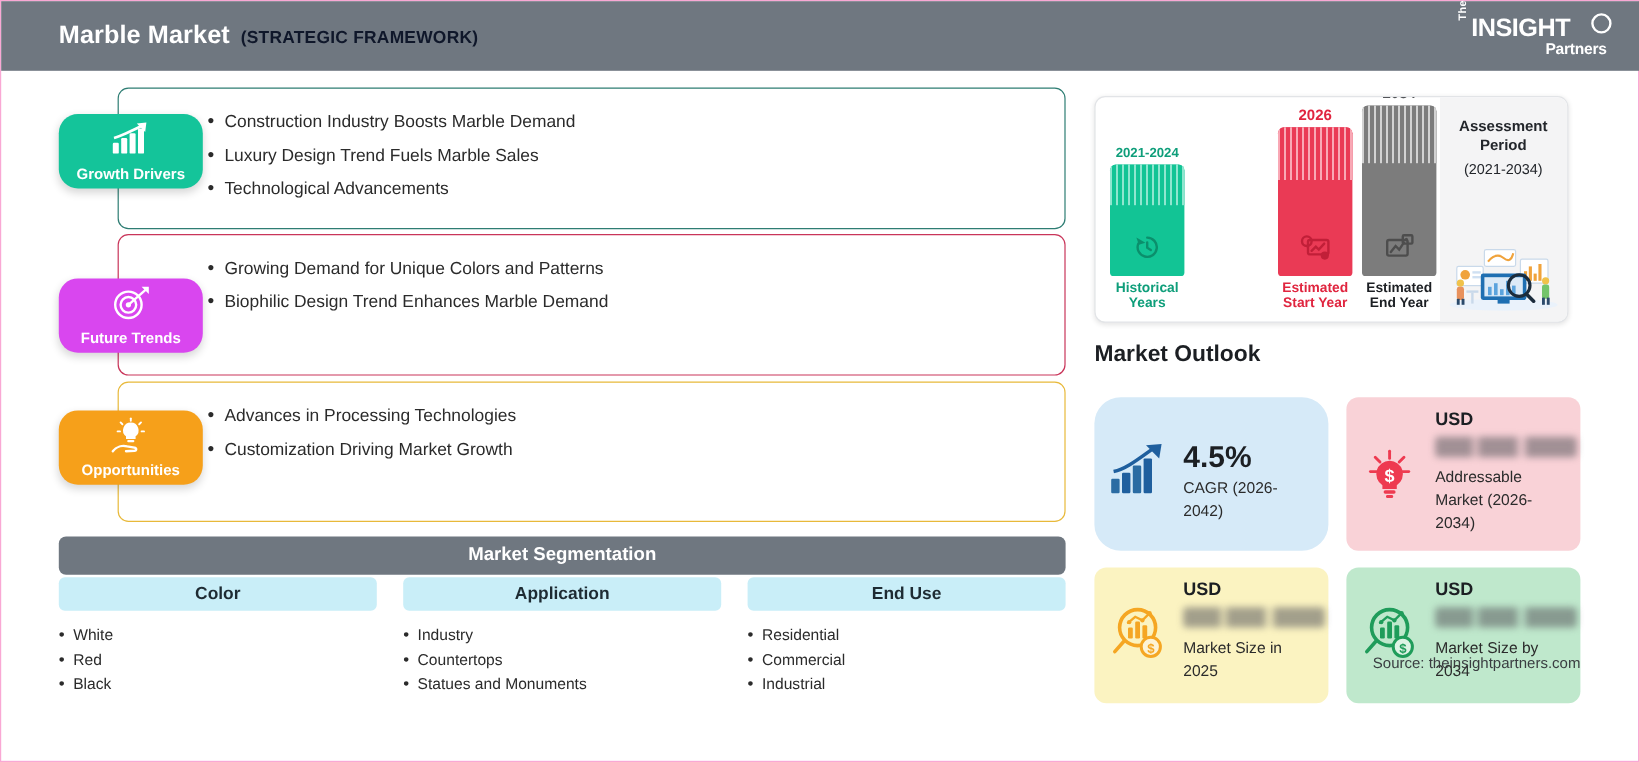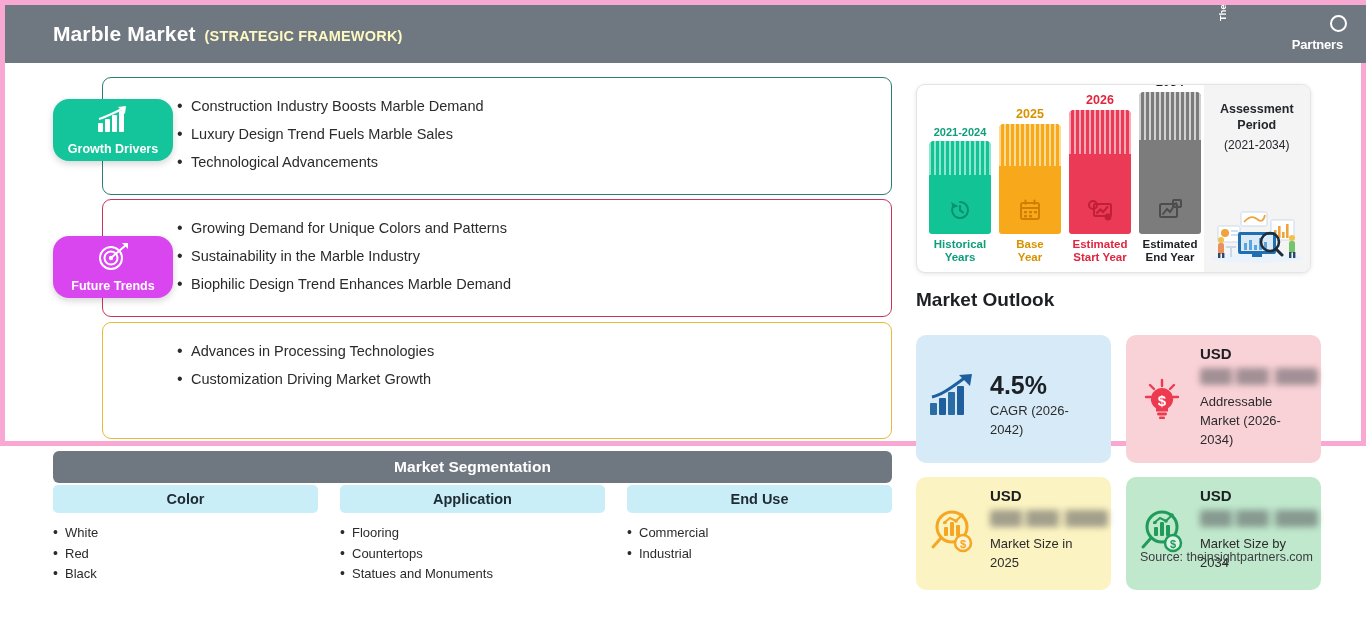--- a/index.html
+++ b/index.html
@@ -4,58 +4,58 @@
 <style>
   * { box-sizing: border-box; margin: 0; padding: 0; }
   html, body {
     width: 1366px; height: 635px;
     font-family: "Liberation Sans", sans-serif;
     background: #ffffff;
     overflow: hidden;
   }
   #page {
     position: relative;
-    width: 1366px; height: 446px;
+    width: 1366px; height: 635px;
     background: #ffffff;
-    border: 5px solid #f9a8d4;
+    border: 1px solid #f9a8d4;
   }
 
   
   #header {
     position: absolute; left: 0; top: 0;
     width: 1366px; height: 58px;
     background: #6f7780;
     display: flex; align-items: center;
   }
   #header-title-wrap {
     display: flex; align-items: baseline; gap: 9px;
     margin-left: 48px;
   }
   #header-title {
     color: #ffffff; font-size: 21px; font-weight: bold;
     letter-spacing: .1px;
   }
   #header-subtitle {
-    color: #fef9c3; font-size: 14.5px; font-weight: bold;
+    color: #0f172a; font-size: 14.5px; font-weight: bold;
     letter-spacing: .2px;
   }
   #logo {
     position: absolute; right: 22px; top: 8px;
     width: 132px; height: 44px;
     color: #ffffff;
   }
   .logo-the {
     position: absolute; left: 1px; top: 8px;
     font-size: 9px; font-weight: bold;
     transform: rotate(-90deg); transform-origin: left top;
     letter-spacing: .3px;
   }
   .logo-insight {
     position: absolute; left: 13px; top: 3px;
-    font-size: 21px; font-weight: bold; letter-spacing: -.4px; margin-top: 44px;
+    font-size: 21px; font-weight: bold; letter-spacing: -.4px;
   }
   .logo-partners {
     position: absolute; right: 6px; top: 24px;
     font-size: 13px; font-weight: bold; letter-spacing: -.2px;
   }
   .logo-ring {
     position: absolute; right: 2px; top: 2px;
     width: 17px; height: 17px; border: 2.5px solid #ffffff;
     border-radius: 50%;
   }
@@ -161,21 +161,21 @@
 
   #outlook-title {
     position: absolute; left: 11px; top: 226px;
     font-size: 19px; font-weight: bold; color: #1c1f23;
   }
 
   .ocard {
     position: absolute; width: 195px; border-radius: 10px;
     padding: 10px 12px 12px 12px;
   }
-  .ocard.cagr  { left: 11px;  top: 272px; height: 128px; background: #d6eaf8; }
+  .ocard.cagr  { left: 11px;  top: 272px; height: 128px; background: #d6eaf8; border-radius: 22px; }
   .ocard.addr  { left: 221px; top: 272px; height: 128px; background: #f9d2d7; }
   .ocard.ms25  { left: 11px;  top: 414px; height: 113px; background: #fbf3c1; }
   .ocard.ms34  { left: 221px; top: 414px; height: 113px; background: #bfe8cc; }
 
   .ocard .usd { font-size: 15px; font-weight: bold; color: #1c1f23; margin-left: 62px; }
   .ocard .blurval {
     margin-left: 62px; margin-top: 6px;
     height: 17px; width: 118px; border-radius: 3px;
     background: linear-gradient(90deg,
        rgba(90,90,95,.55) 0 26%, rgba(90,90,95,.18) 26% 31%,
@@ -221,21 +221,20 @@
     <div class="block b1">
       <ul class="bullets">
         <li>Construction Industry Boosts Marble Demand</li>
         <li>Luxury Design Trend Fuels Marble Sales</li>
         <li>Technological Advancements</li>
       </ul>
     </div>
     <div class="block b2">
       <ul class="bullets">
         <li>Growing Demand for Unique Colors and Patterns</li>
-        <li>Sustainability in the Marble Industry</li>
         <li>Biophilic Design Trend Enhances Marble Demand</li>
       </ul>
     </div>
     <div class="block b3">
       <ul class="bullets">
         <li>Advances in Processing Technologies</li>
         <li>Customization Driving Market Growth</li>
       </ul>
     </div>
 
@@ -255,42 +254,58 @@
       <svg width="34" height="30" viewBox="0 0 34 30">
         <circle cx="15" cy="16" r="11" fill="none" stroke="#fff" stroke-width="2"></circle>
         <circle cx="15" cy="16" r="6.5" fill="none" stroke="#fff" stroke-width="2"></circle>
         <circle cx="15" cy="16" r="2.2" fill="#fff"></circle>
         <path d="M15 16 L30 3" stroke="#fff" stroke-width="2"></path>
         <path d="M26 1 L32 1 L32 7 Z" fill="#fff"></path>
       </svg>
       <span class="blabel">Future Trends</span>
     </div>
 
+    <div class="badge o">
+      <svg width="38" height="32" viewBox="0 0 38 32">
+        <path d="M19 4 a6.5 6.5 0 0 0 -4 11.6 v2.2 h8 v-2.2 A6.5 6.5 0 0 0 19 4z" fill="#fff"></path>
+        <rect x="16" y="18.6" width="6" height="2" fill="#fff" rx="1"></rect>
+        <g stroke="#fff" stroke-width="1.6" stroke-linecap="round">
+          <line x1="19" y1="0.5" x2="19" y2="2.6"></line>
+          <line x1="10.5" y1="4" x2="12" y2="5.5"></line>
+          <line x1="27.5" y1="4" x2="26" y2="5.5"></line>
+          <line x1="8" y1="11.5" x2="10" y2="11.5"></line>
+          <line x1="30" y1="11.5" x2="28" y2="11.5"></line>
+        </g>
+        <path d="M4 28 c3-4 8-5 12-4 l6 1 c2 .3 2 2.4 0 2.6 l-7 .4" fill="none" stroke="#fff" stroke-width="2" stroke-linecap="round"></path>
+      </svg>
+      <span class="blabel">Opportunities</span>
+    </div>
 
     <div id="seg-header">Market Segmentation</div>
 
     <div class="seg-col c0">
       <div class="seg-title">Color</div>
       <ul class="seg-list">
         <li>White</li>
         <li>Red</li>
         <li>Black</li>
       </ul>
     </div>
     <div class="seg-col c1">
       <div class="seg-title">Application</div>
       <ul class="seg-list">
-        <li>Flooring</li>
+        <li>Industry</li>
         <li>Countertops</li>
         <li>Statues and Monuments</li>
       </ul>
     </div>
     <div class="seg-col c2">
       <div class="seg-title">End Use</div>
       <ul class="seg-list">
+        <li>Residential</li>
         <li>Commercial</li>
         <li>Industrial</li>
       </ul>
     </div>
   </div>
 
   <div id="right-col">
 
     <div id="assessment">
       <div id="bars-area">
@@ -303,42 +318,20 @@
               <path d="M12 4 a8 8 0 1 1 -7.4 5" fill="none" stroke="#0b8f6c" stroke-width="2" stroke-linecap="round"></path>
               <path d="M3 4 L5 10 L10.5 8.3 Z" fill="#0b8f6c"></path>
               <path d="M12 8 v4.4 l3 2" fill="none" stroke="#0b8f6c" stroke-width="2" stroke-linecap="round"></path>
             </svg>
           </div>
           <div class="cap" style="color:#0e9e7a;">
             <span>Historical</span><br><span>Years</span>
           </div>
         </div>
 
-        <div class="barwrap" id="bw1" style="left:82px; width:62px;">
-          <div class="yr" style="color:#d89200;">2025</div>
-          <div class="bar" style="height:110px;background:#f7a81b;">
-            <div class="hatch" style="height:42px;background-image:repeating-linear-gradient(90deg,#fddb93 0 2px,#f7a81b 2px 5px);"></div>
-            <svg class="bicon" width="24" height="24" viewBox="0 0 24 24">
-              <rect x="3" y="5" width="18" height="16" rx="2" fill="none" stroke="#d07f00" stroke-width="2"></rect>
-              <line x1="3" y1="10" x2="21" y2="10" stroke="#d07f00" stroke-width="2"></line>
-              <line x1="7.5" y1="2.5" x2="7.5" y2="6" stroke="#d07f00" stroke-width="2" stroke-linecap="round"></line>
-              <line x1="16.5" y1="2.5" x2="16.5" y2="6" stroke="#d07f00" stroke-width="2" stroke-linecap="round"></line>
-              <g fill="#d07f00">
-                  <rect x="6" y="13" width="3" height="2.3"></rect>
-                  <rect x="11" y="13" width="3" height="2.3"></rect>
-                  <rect x="16" y="13" width="3" height="2.3"></rect>
-                  <rect x="6" y="17" width="3" height="2.3"></rect>
-                  <rect x="11" y="17" width="3" height="2.3"></rect>
-                </g>
-            </svg>
-          </div>
-          <div class="cap" style="color:#d89200;">
-            <span>Base</span><br><span>Year</span>
-          </div>
-        </div>
 
         <div class="barwrap" id="bw2" style="left:152px; width:62px;margin-top:36px;">
           <div class="yr" style="color:#e0253f;">2026</div>
           <div class="bar" style="height:124px;background:#ea3a55;">
             <div class="hatch" style="height:44px;background-image:repeating-linear-gradient(90deg,#f9a8b5 0 2px,#ea3a55 2px 5px);"></div>
             <svg class="bicon" width="26" height="24" viewBox="0 0 26 24">
               <rect x="7" y="6" width="17" height="12" rx="1.5" fill="none" stroke="#c11f38" stroke-width="2"></rect>
               <path d="M10 15 l3.5-3.5 2.5 2.5 4.5-5" fill="none" stroke="#c11f38" stroke-width="2" stroke-linecap="round"></path>
               <circle cx="6" cy="7" r="4" fill="none" stroke="#c11f38" stroke-width="2"></circle>
               <circle cx="21" cy="19" r="3.4" fill="#c11f38"></circle>

